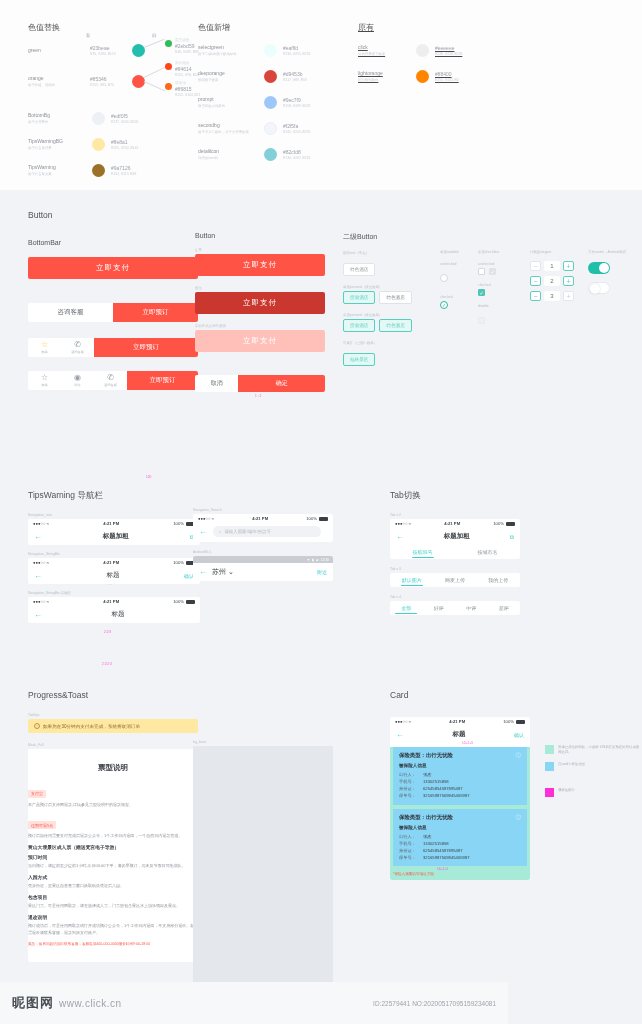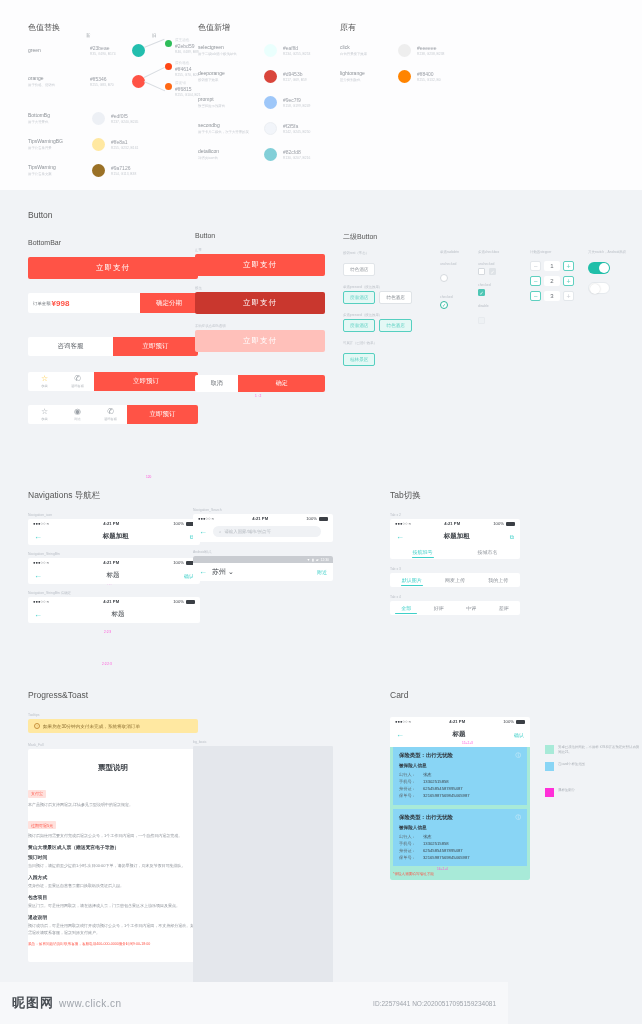--- a/index.html
+++ b/index.html
@@ -307,21 +307,21 @@
           <div class="d">详情页icon色</div>
         </div>
         <div class="dot" style="background:#82cfd8;"></div>
         <div class="cvals">
           <div class="chex">#82cfd8</div>
           <div class="crgb">R130, G207, B216</div>
         </div>
       </div>
     </div>
 
-    <div class="col-block" style="left:340px; top:22px; width:130px;">
+    <div class="col-block" style="left:358px; top:22px; width:130px;text-decoration:underline;">
       <div class="ctitle">原有</div>
 
       <div class="crow" style="margin-top:10px;">
         <div class="cname" style="width:58px;">
           <div class="n">click</div>
           <div class="d">白色背景按下效果</div>
         </div>
         <div class="dot" style="background:#eeeeee;"></div>
         <div class="cvals">
           <div class="chex">#eeeeee</div>
@@ -345,27 +345,20 @@
   </div>
 
   <div class="area" style="left:28px; top:210px; width:170px;">
     <div class="h-sec">Button</div>
     <div class="h-sub" style="margin-top:19px;">BottomBar</div>
 
     <div class="btn-primary" style="margin-top:11px;">立即支付</div>
 
     <div class="ann" style="left:118px; top:265px;">120</div>
 
-    <div class="bar" style="margin-top:14px; height:20px;">
-      <div class="amt">
-        <span style="font-size:4.4px;">订单金额</span>
-        <b>¥998</b>
-      </div>
-      <div class="act">确定分期</div>
-    </div>
 
     <div class="bar" style="margin-top:24px; height:19px;">
       <div class="half">咨询客服</div>
       <div class="act" style="width:85px;">立即预订</div>
     </div>
     <div class="ann" style="left:76px; top:371px;">2等分</div>
 
     <div class="bar" style="margin-top:16px; height:19px;">
       <div class="ico-cell">
         <div class="g" style="color:#ffc83d;">☆</div>
@@ -482,21 +475,21 @@
     <div class="mini-lbl">开关switch，Android系统</div>
     <div class="switch" style="margin-top:8px;">
         <div class="knob"></div>
       </div>
     <div class="switch off" style="margin-top:8px;">
         <div class="knob"></div>
       </div>
   </div>
 
   <div class="area" style="left:28px; top:490px; width:172px;">
-    <div class="h-sec">Navigations 导航栏</div>
+    <div class="h-sec">TipsWarning 导航栏</div>
 
     <div class="mini-lbl" style="margin-top:11px;">Navigation_icon</div>
     <div class="phone">
       <div class="statusbar">
         <span><span>●●●○○</span> <span>≈</span></span>
         <span class="mid">4:21 PM</span>
         <span><span>100%</span><i class="batt"></i></span>
       </div>
       <div class="navbar">
         <span class="back">←</span>

